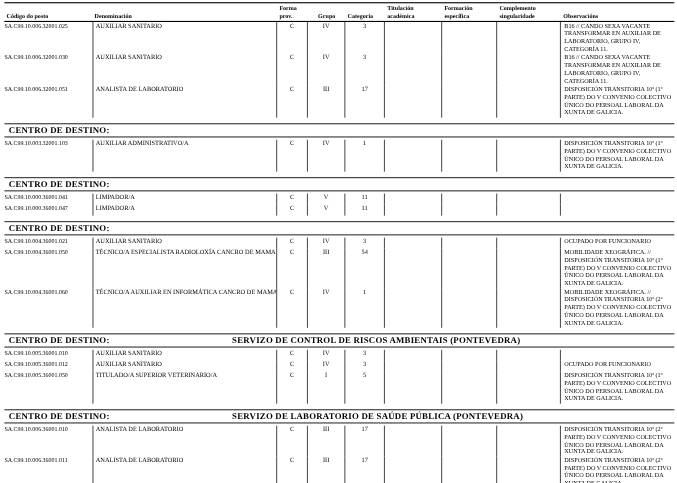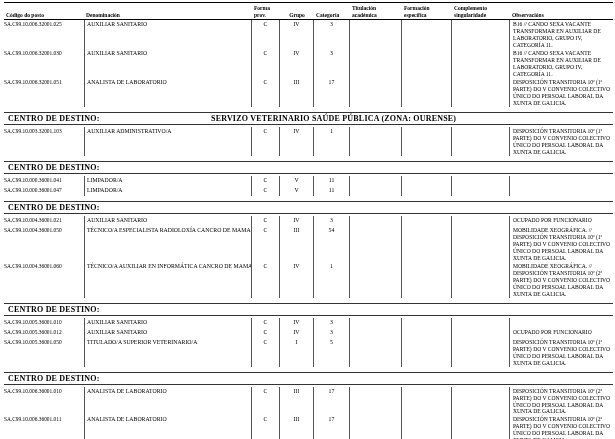--- a/index.html
+++ b/index.html
@@ -111,21 +111,20 @@
         <div class="cell c-forma">C</div>
         <div class="cell c-grupo">III</div>
         <div class="cell c-categoria">17</div>
         <div class="cell c-titulacion"></div>
         <div class="cell c-formacion"></div>
         <div class="cell c-complemento"></div>
         <div class="cell c-observacions">DISPOSICIÓN TRANSITORIA 10ª (1ª PARTE) DO V CONVENIO COLECTIVO ÚNICO DO PERSOAL LABORAL DA XUNTA DE GALICIA.</div>
       </div>
       <div class="section-band">
         <span class="band-label">CENTRO DE DESTINO:</span>
-        <span class="band-name">SERVIZO VETERINARIO SAÚDE PÚBLICA (ZONA: OURENSE)</span>
       </div>
       <div class="grid trow row-tall">
         <div class="cell c-codigo">SA.C99.10.003.32001.103</div>
         <div class="cell c-denominacion">AUXILIAR ADMINISTRATIVO/A</div>
         <div class="cell c-forma">C</div>
         <div class="cell c-grupo">IV</div>
         <div class="cell c-categoria">1</div>
         <div class="cell c-titulacion"></div>
         <div class="cell c-formacion"></div>
         <div class="cell c-complemento"></div>
@@ -187,20 +186,21 @@
         <div class="cell c-forma">C</div>
         <div class="cell c-grupo">IV</div>
         <div class="cell c-categoria">1</div>
         <div class="cell c-titulacion"></div>
         <div class="cell c-formacion"></div>
         <div class="cell c-complemento"></div>
         <div class="cell c-observacions">MOBILIDADE XEOGRÁFICA. // DISPOSICIÓN TRANSITORIA 10ª (2ª PARTE) DO V CONVENIO COLECTIVO ÚNICO DO PERSOAL LABORAL DA XUNTA DE GALICIA.</div>
       </div>
       <div class="section-band">
         <span class="band-label">CENTRO DE DESTINO:</span>
+        <span class="band-name">SERVIZO DE CONTROL DE RISCOS AMBIENTAIS (PONTEVEDRA)</span>
       </div>
       <div class="grid trow row-short">
         <div class="cell c-codigo">SA.C99.10.005.36001.010</div>
         <div class="cell c-denominacion">AUXILIAR SANITARIO</div>
         <div class="cell c-forma">C</div>
         <div class="cell c-grupo">IV</div>
         <div class="cell c-categoria">3</div>
         <div class="cell c-titulacion"></div>
         <div class="cell c-formacion"></div>
         <div class="cell c-complemento"></div>
@@ -223,20 +223,21 @@
         <div class="cell c-forma">C</div>
         <div class="cell c-grupo">I</div>
         <div class="cell c-categoria">5</div>
         <div class="cell c-titulacion"></div>
         <div class="cell c-formacion"></div>
         <div class="cell c-complemento"></div>
         <div class="cell c-observacions">DISPOSICIÓN TRANSITORIA 10ª (1ª PARTE) DO V CONVENIO COLECTIVO ÚNICO DO PERSOAL LABORAL DA XUNTA DE GALICIA.</div>
       </div>
       <div class="section-band">
         <span class="band-label">CENTRO DE DESTINO:</span>
+        <span class="band-name">SERVIZO DE LABORATORIO DE SAÚDE PÚBLICA (PONTEVEDRA)</span>
       </div>
       <div class="grid trow row-tall">
         <div class="cell c-codigo">SA.C99.10.006.36001.010</div>
         <div class="cell c-denominacion">ANALISTA DE LABORATORIO</div>
         <div class="cell c-forma">C</div>
         <div class="cell c-grupo">III</div>
         <div class="cell c-categoria">17</div>
         <div class="cell c-titulacion"></div>
         <div class="cell c-formacion"></div>
         <div class="cell c-complemento"></div>

